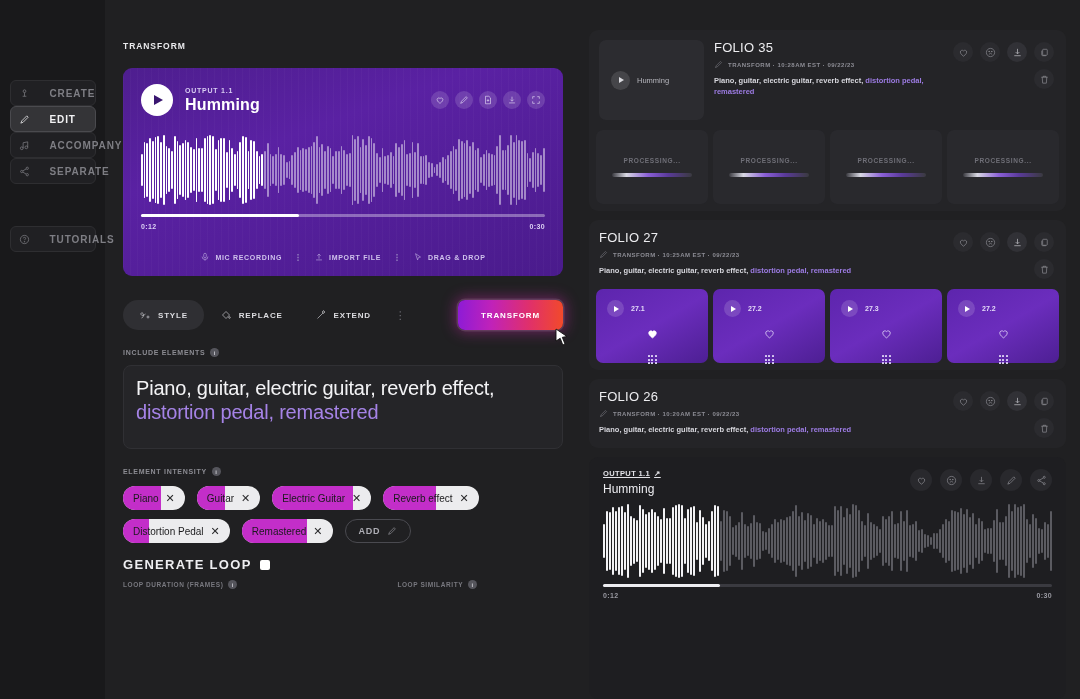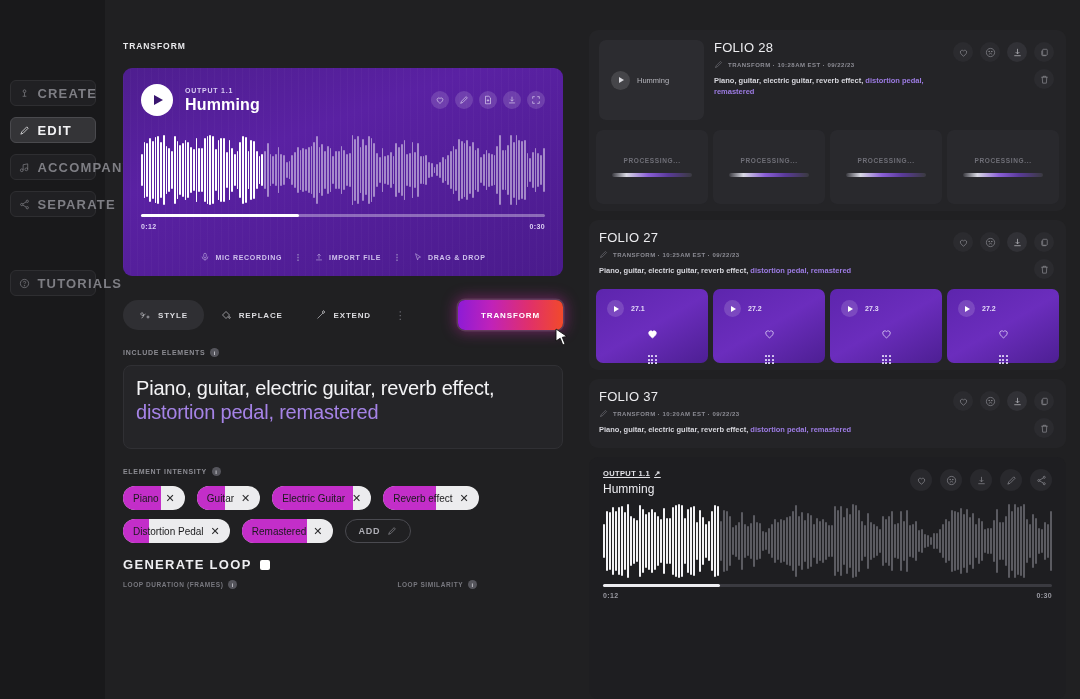--- a/index.html
+++ b/index.html
@@ -8,24 +8,24 @@
     width:1080px; height:699px;
     font-family:"Liberation Sans", sans-serif;
     color:#e8e8ea; overflow:hidden; position:relative;
     background:#1c1c1e;
   }
   .app { position:absolute; inset:0; display:flex; background:#202022; }
 
   
   .rail { width:105px; flex:0 0 105px; background:#19191b; padding-top:80px;
           display:flex; flex-direction:column; align-items:center; }
-  .rail-item { width:86px; height:26px; margin-bottom:11px; border-radius:6px;
+  .rail-item { width:86px; height:26px; margin-bottom:0; border-radius:6px;
                border:1px solid #2e2e31; background:#202023;
-               display:flex; align-items:center; padding-left:8px; gap:8px;
-               color:#7e7e84; font-size:13px; letter-spacing:.09em; font-weight:700; }
+               display:flex; align-items:center; padding-left:8px; gap:20px;
+               color:#7e7e84; font-size:10px; letter-spacing:.09em; font-weight:700; }
   .rail-item.active { background:#343437; border-color:#4a4a4e; color:#f2f2f4; }
   .rail-item svg { width:11px; height:11px; flex:0 0 11px; }
   .rail-spacer { height:42px; }
 
   
   .center { width:476px; flex:0 0 476px; padding:30px 0 0 0; position:relative; }
   .topbar { height:32px; display:flex; align-items:center; padding-left:18px; }
   .topbar-title { font-size:8.5px; font-weight:700; letter-spacing:.11em; color:#e9e9ec; }
 
   .player { margin:6px 0 0 18px; width:440px; height:208px; border-radius:9px;
@@ -548,21 +548,21 @@
     <div id="folios" style="display:flex;flex-direction:column;gap:9px;">
         <div class="folio">
           <div class="folio-head">
             <div class="thumb">
               <div class="pc">
                 <div></div>
               </div>
               <div class="tl">Humming</div>
             </div>
             <div class="fmeta">
-              <div class="ftitle">FOLIO 28</div>
+              <div class="ftitle">FOLIO 35</div>
               <div class="fsub">
                 <svg viewBox="0 0 24 24">
                   <path d="M4 20l5-2L20 7l-3-3L6 15l-2 5z"></path>
                 </svg>
                 <span>TRANSFORM · 10:28AM EST · 09/22/23</span>
               </div>
               <div class="fdesc">Piano, guitar, electric guitar, reverb effect, <span class="hl">distortion pedal, remastered</span></div>
             </div>
             <div class="ficons">
               <div class="ficon">
@@ -746,21 +746,21 @@
                 <b></b>
                 <b></b>
                 <b></b>
               </div>
             </div>
           </div>
         </div>
         <div class="folio">
           <div class="folio-head">
             <div class="fmeta">
-              <div class="ftitle">FOLIO 37</div>
+              <div class="ftitle">FOLIO 26</div>
               <div class="fsub">
                 <svg viewBox="0 0 24 24">
                   <path d="M4 20l5-2L20 7l-3-3L6 15l-2 5z"></path>
                 </svg>
                 <span>TRANSFORM · 10:20AM EST · 09/22/23</span>
               </div>
               <div class="fdesc">Piano, guitar, electric guitar, reverb effect, <span class="hl">distortion pedal, remastered</span></div>
             </div>
             <div class="ficons">
               <div class="ficon">

